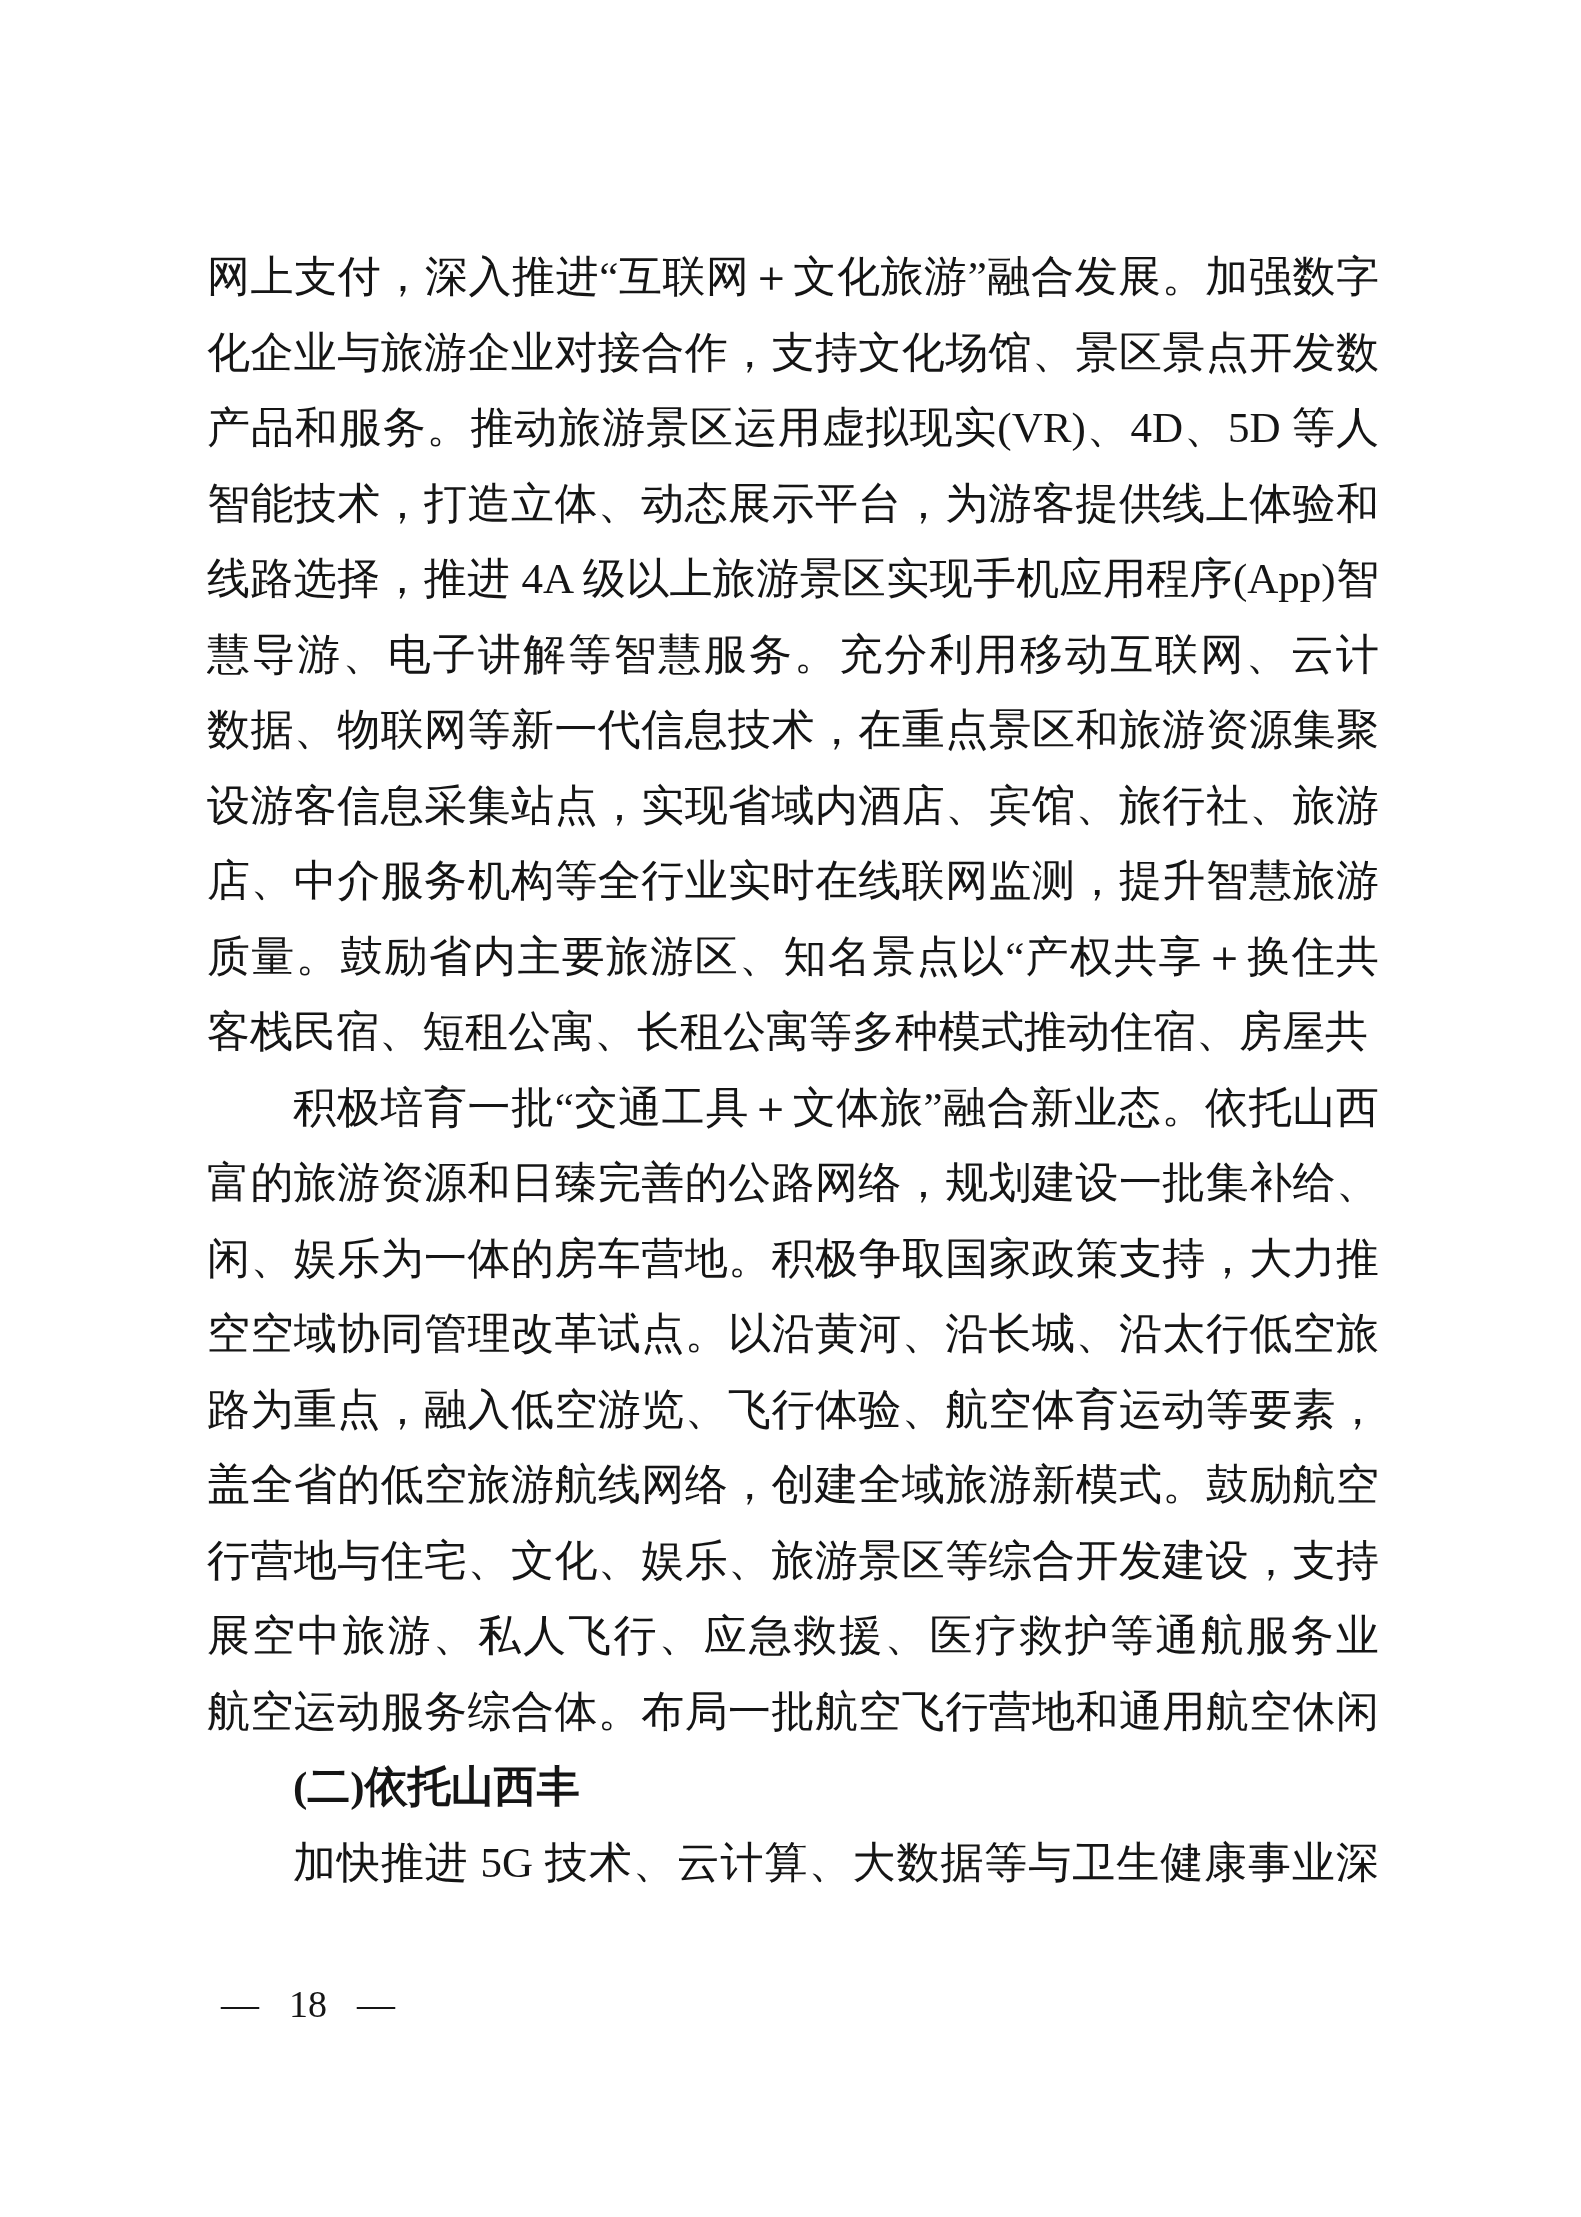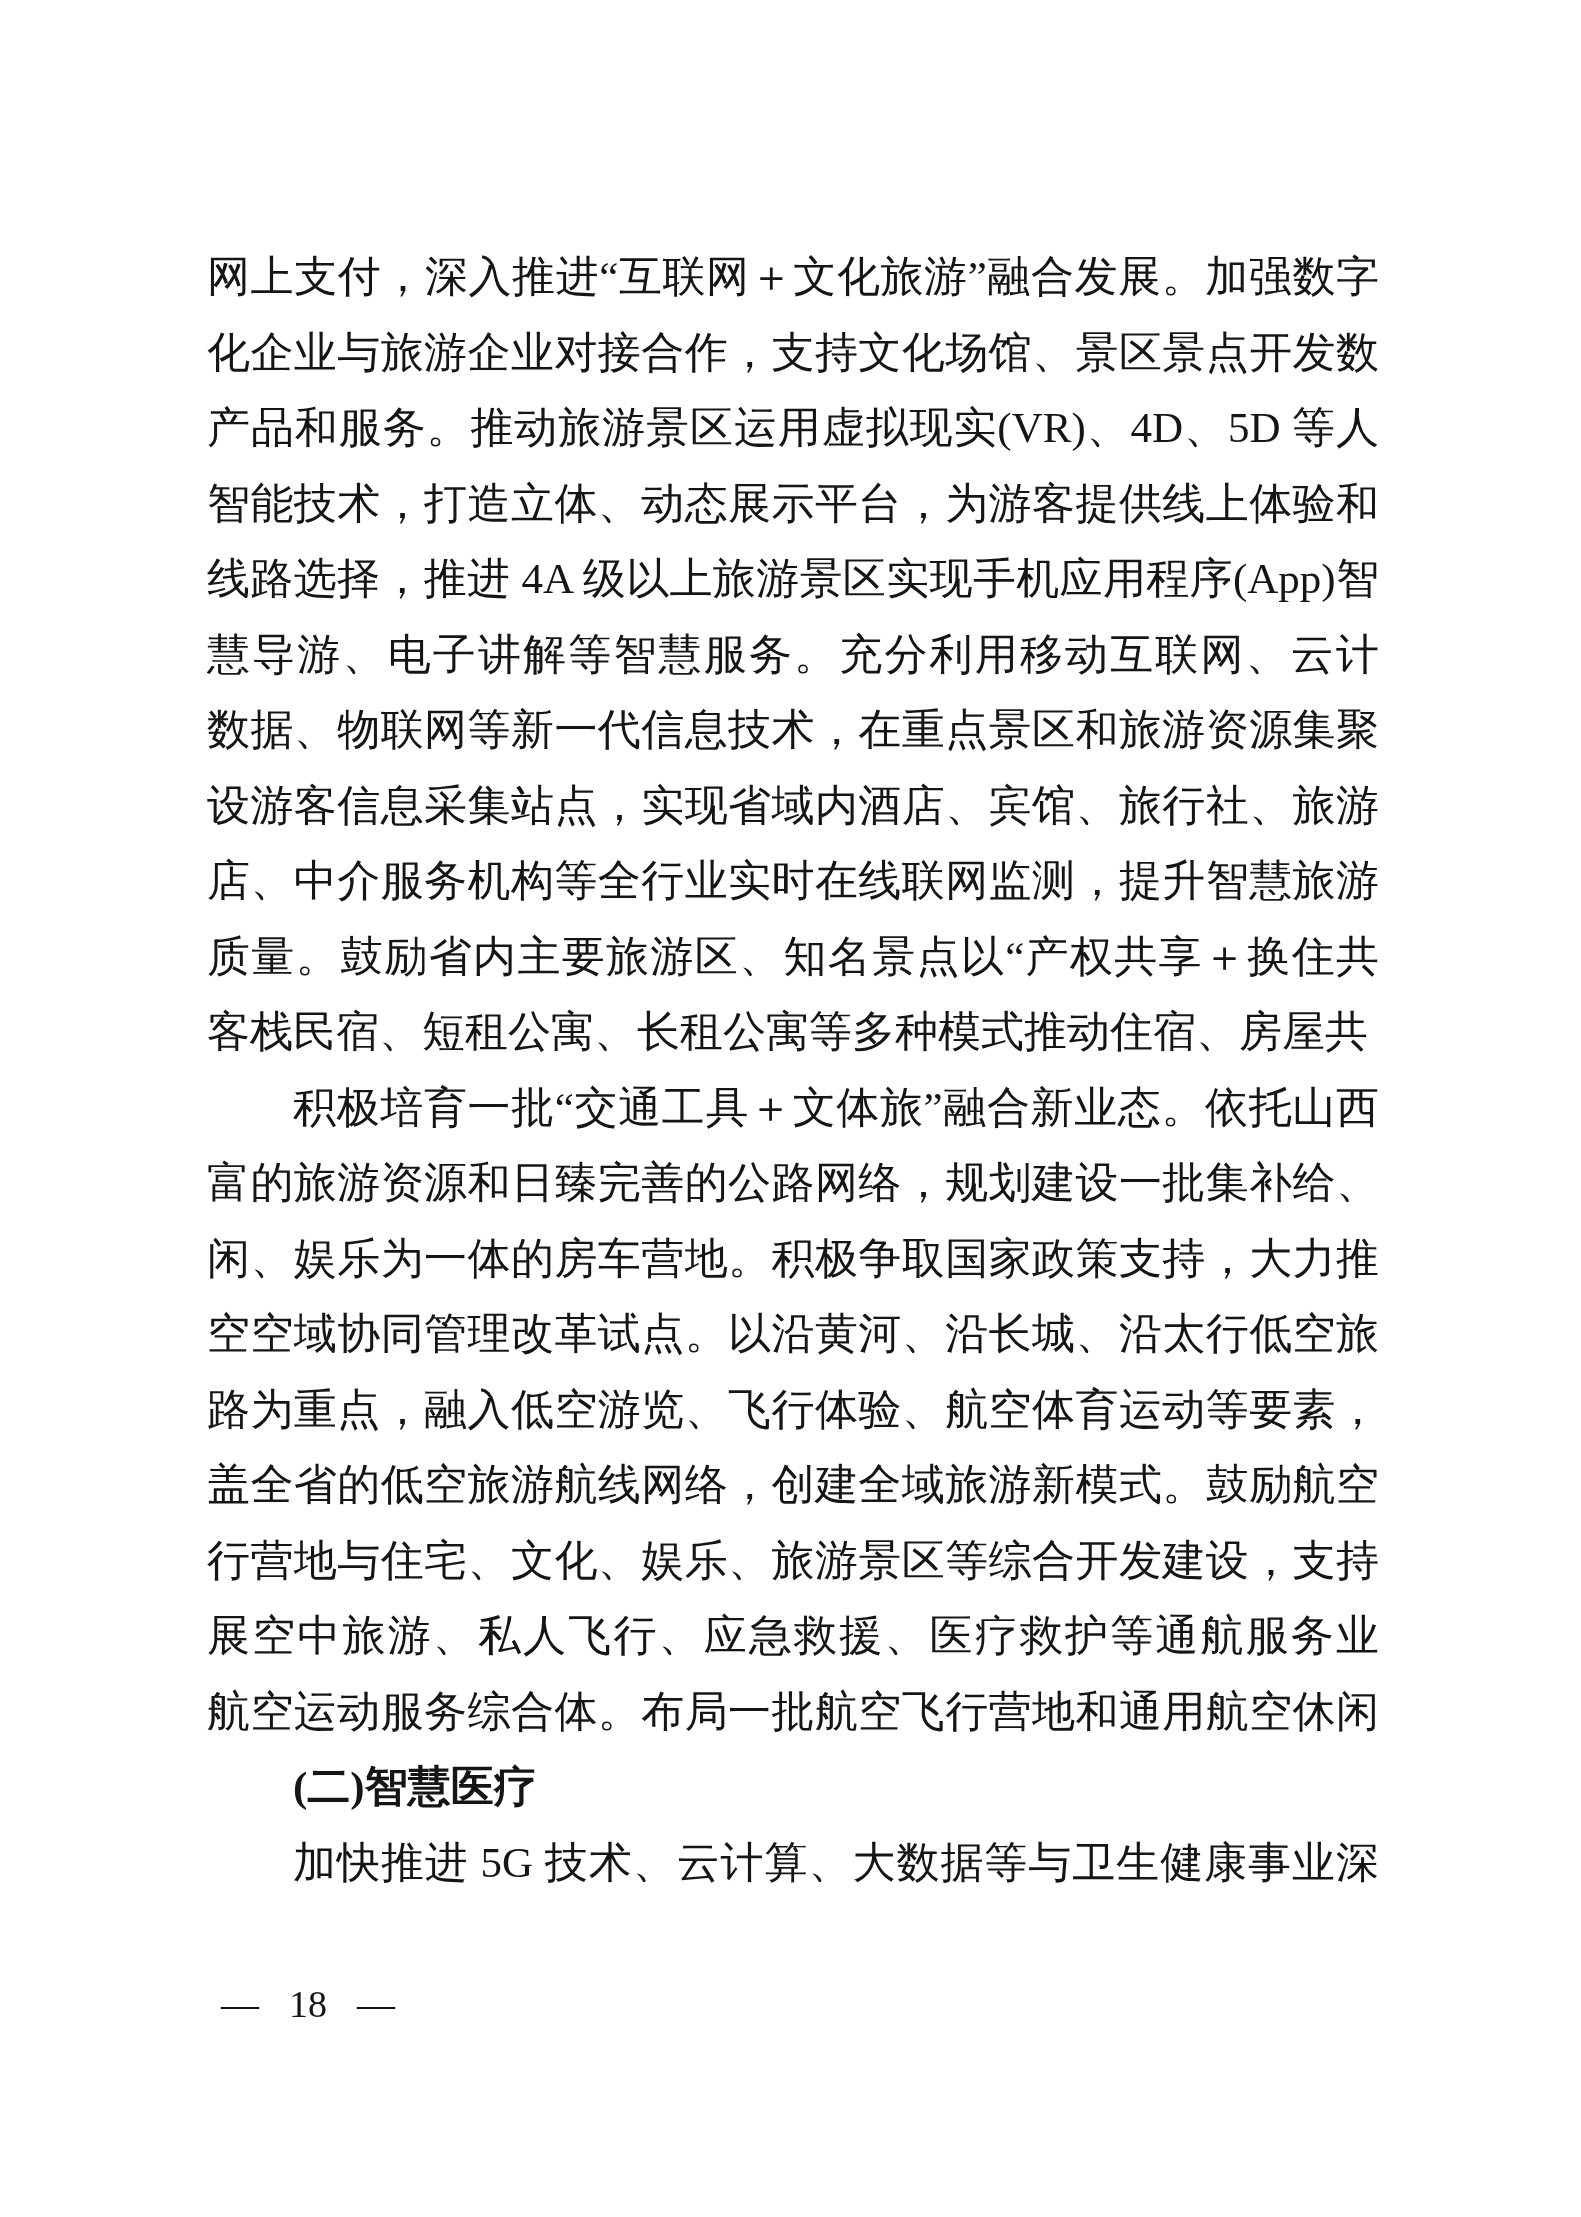--- a/index.html
+++ b/index.html
@@ -75,21 +75,21 @@
     <div class="line no-just">客栈民宿、短租公寓、长租公寓等多种模式推动住宿、房屋共享。</div>
     <div class="line indent">积极培育一批“交通工具＋文体旅”融合新业态。依托山西丰</div>
     <div class="line">富的旅游资源和日臻完善的公路网络，规划建设一批集补给、休</div>
     <div class="line">闲、娱乐为一体的房车营地。积极争取国家政策支持，大力推动低</div>
     <div class="line">空空域协同管理改革试点。以沿黄河、沿长城、沿太行低空旅游线</div>
     <div class="line">路为重点，融入低空游览、飞行体验、航空体育运动等要素，建设覆</div>
     <div class="line">盖全省的低空旅游航线网络，创建全域旅游新模式。鼓励航空飞</div>
     <div class="line">行营地与住宅、文化、娱乐、旅游景区等综合开发建设，支持企业开</div>
     <div class="line">展空中旅游、私人飞行、应急救援、医疗救护等通航服务业务，打造</div>
     <div class="line">航空运动服务综合体。布局一批航空飞行营地和通用航空休闲旅</div>
-    <div class="line no-just indent bold">(二)智慧医疗</div>
+    <div class="line no-just indent bold">(二)依托山西丰</div>
     <div class="line indent">加快推进 5G 技术、云计算、大数据等与卫生健康事业深度融</div>
   </div>
 
   <div class="footer">
     <span class="dash">—</span>
     <span class="num">18</span>
     <span class="dash">—</span>
   </div>
 
 </div>

